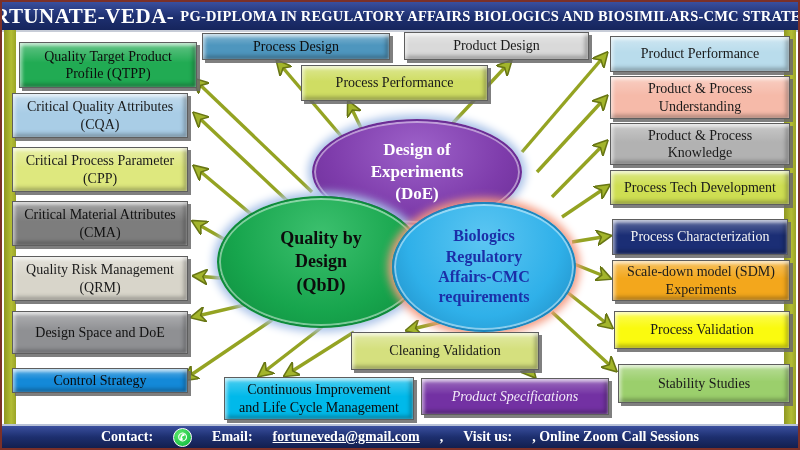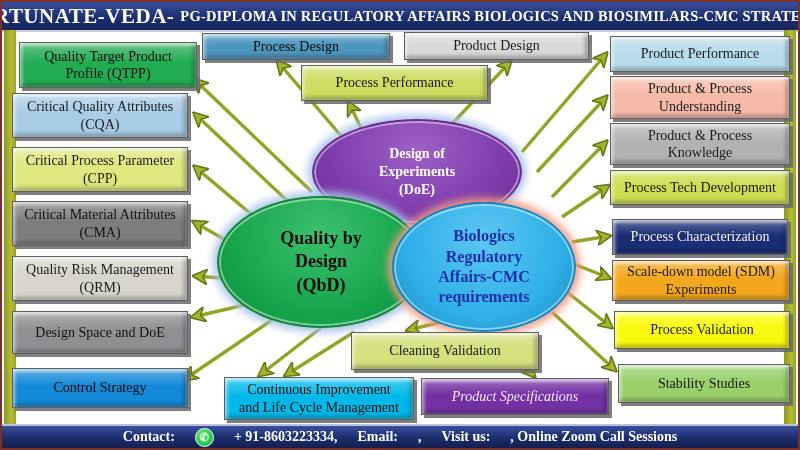--- a/index.html
+++ b/index.html
@@ -80,21 +80,21 @@
         <line x1="565" y1="290" x2="609" y2="325" marker-end="url(#ah)"></line>
         <line x1="550" y1="310" x2="613" y2="368" marker-end="url(#ah)"></line>
         <line x1="448" y1="318" x2="406" y2="328" marker-end="url(#ah)"></line>
         <line x1="320" y1="325" x2="258" y2="373" marker-end="url(#ah)"></line>
         <line x1="352" y1="330" x2="284" y2="373" marker-end="url(#ah)"></line>
         <line x1="495" y1="332" x2="532" y2="374" marker-end="url(#ah)"></line>
       </g>
   </svg>
 
   <div id="ellipse-layer">
-      <div class="ellipse" style="left: 310px; top: 117px; width: 210px; height: 106px; z-index: 2; font-size: 14px; color: rgb(255, 255, 255); background: radial-gradient(at 50% 28%, rgb(157, 97, 201) 0%, rgb(126, 60, 171) 60%, rgb(106, 45, 149) 100%); border: 2px solid rgb(106, 45, 149); box-shadow: rgb(169, 194, 232) 0px 0px 9px 4px, rgba(255, 255, 255, 0.45) 0px 0px 0px 2px inset;">Design of
+      <div class="ellipse" style="left: 310px; top: 117px; width: 210px; height: 106px; z-index: 2; font-size: 17px; color: rgb(255, 255, 255); background: radial-gradient(at 50% 28%, rgb(157, 97, 201) 0%, rgb(126, 60, 171) 60%, rgb(106, 45, 149) 100%); border: 2px solid rgb(106, 45, 149); box-shadow: rgb(169, 194, 232) 0px 0px 9px 4px, rgba(255, 255, 255, 0.45) 0px 0px 0px 2px inset;">Design of
 Experiments
 (DoE)</div>
       <div class="ellipse" style="left: 215px; top: 194px; width: 208px; height: 132px; z-index: 3; font-size: 18px; color: rgb(12, 12, 12); background: radial-gradient(at 50% 28%, rgb(60, 192, 110) 0%, rgb(23, 165, 77) 60%, rgb(14, 138, 60) 100%); border: 2px solid rgb(14, 138, 60); box-shadow: rgb(169, 194, 232) 0px 0px 9px 4px, rgba(255, 255, 255, 0.45) 0px 0px 0px 2px inset;">Quality by
 Design
 (QbD)</div>
       <div class="ellipse" style="left: 390px; top: 200px; width: 184px; height: 130px; z-index: 4; font-size: 16px; color: rgb(27, 47, 168); background: radial-gradient(at 50% 28%, rgb(92, 198, 242) 0%, rgb(47, 176, 233) 60%, rgb(29, 134, 189) 100%); border: 2px solid rgb(29, 134, 189); box-shadow: rgb(244, 154, 128) 0px 0px 9px 4px, rgba(255, 255, 255, 0.45) 0px 0px 0px 2px inset;">Biologics
 Regulatory
 Affairs-CMC
 requirements</div>
     </div>
@@ -103,21 +103,21 @@
 Profile (QTPP)</div>
       <div class="node node-sheen" style="left: 10px; top: 91px; width: 176px; height: 45px; background-color: rgb(169, 205, 230); color: rgb(26, 26, 26);">Critical Quality Attributes
 (CQA)</div>
       <div class="node node-sheen" style="left: 10px; top: 145px; width: 176px; height: 45px; background-color: rgb(222, 232, 126); color: rgb(26, 26, 26);">Critical Process Parameter
 (CPP)</div>
       <div class="node node-sheen" style="left: 10px; top: 199px; width: 176px; height: 45px; background-color: rgb(125, 125, 125); color: rgb(17, 17, 17);">Critical Material Attributes
 (CMA)</div>
       <div class="node node-sheen" style="left: 10px; top: 254px; width: 176px; height: 45px; background-color: rgb(216, 213, 202); color: rgb(26, 26, 26);">Quality Risk Management
 (QRM)</div>
       <div class="node node-sheen" style="left: 10px; top: 309px; width: 176px; height: 43px; background-color: rgb(143, 144, 147); color: rgb(17, 17, 17);">Design Space and DoE</div>
-      <div class="node node-sheen" style="left: 10px; top: 366px; width: 176px; height: 40px; background-color: rgb(20, 137, 216); color: rgb(10, 10, 10);">Control Strategy</div>
+      <div class="node node-sheen" style="left: 10px; top: 366px; width: 176px; height: 25px; background-color: rgb(20, 137, 216); color: rgb(10, 10, 10);">Control Strategy</div>
       <div class="node node-sheen" style="left: 200px; top: 31px; width: 188px; height: 27px; background-color: rgb(78, 150, 190); color: rgb(13, 13, 13);">Process Design</div>
       <div class="node node-sheen" style="left: 402px; top: 30px; width: 185px; height: 28px; background-color: rgb(217, 217, 217); color: rgb(26, 26, 26);">Product Design</div>
       <div class="node node-sheen" style="left: 299px; top: 63px; width: 187px; height: 36px; background-color: rgb(207, 221, 99); color: rgb(26, 26, 26);">Process Performance</div>
       <div class="node node-sheen" style="left: 608px; top: 34px; width: 180px; height: 36px; background-color: rgb(185, 220, 236); color: rgb(26, 26, 26);">Product Performance</div>
       <div class="node node-sheen" style="left: 608px; top: 74px; width: 180px; height: 43px; background-color: rgb(246, 186, 169); color: rgb(26, 26, 26);">Product &amp; Process
 Understanding</div>
       <div class="node node-sheen" style="left: 608px; top: 121px; width: 180px; height: 42px; background-color: rgb(178, 178, 178); color: rgb(26, 26, 26);">Product &amp; Process
 Knowledge</div>
       <div class="node node-sheen" style="left: 608px; top: 168px; width: 180px; height: 35px; background-color: rgb(206, 222, 82); color: rgb(26, 26, 26);">Process Tech Development</div>
       <div class="node node-sheen" style="left: 610px; top: 217px; width: 176px; height: 36px; background-color: rgb(27, 46, 117); color: rgb(245, 245, 245);">Process Characterization</div>
@@ -127,19 +127,19 @@
       <div class="node node-sheen" style="left: 616px; top: 362px; width: 172px; height: 39px; background-color: rgb(155, 207, 108); color: rgb(26, 26, 26);">Stability Studies</div>
       <div class="node node-sheen" style="left: 349px; top: 330px; width: 188px; height: 38px; background-color: rgb(213, 224, 126); color: rgb(26, 26, 26);">Cleaning Validation</div>
       <div class="node node-sheen" style="left: 222px; top: 375px; width: 190px; height: 43px; background-color: rgb(0, 185, 234); color: rgb(10, 10, 10);">Continuous Improvement
 and Life Cycle Management</div>
       <div class="node node-sheen" style="left: 419px; top: 376px; width: 188px; height: 37px; background-color: rgb(115, 49, 163); color: rgb(242, 234, 248); font-style: italic;">Product Specifications</div>
     </div>
 
   <div class="footer">
     <span>Contact:</span>
     <span class="wa-icon">✆</span>
-    <span>+ 91-8603223334,</span>
     <span>Email:</span>
+    <span class="link">fortuneveda@gmail.com</span>
     <span>,</span>
     <span>Visit us:</span>
     <span>, Online Zoom Call Sessions</span>
   </div>
 </div>
 
 </body></html>

